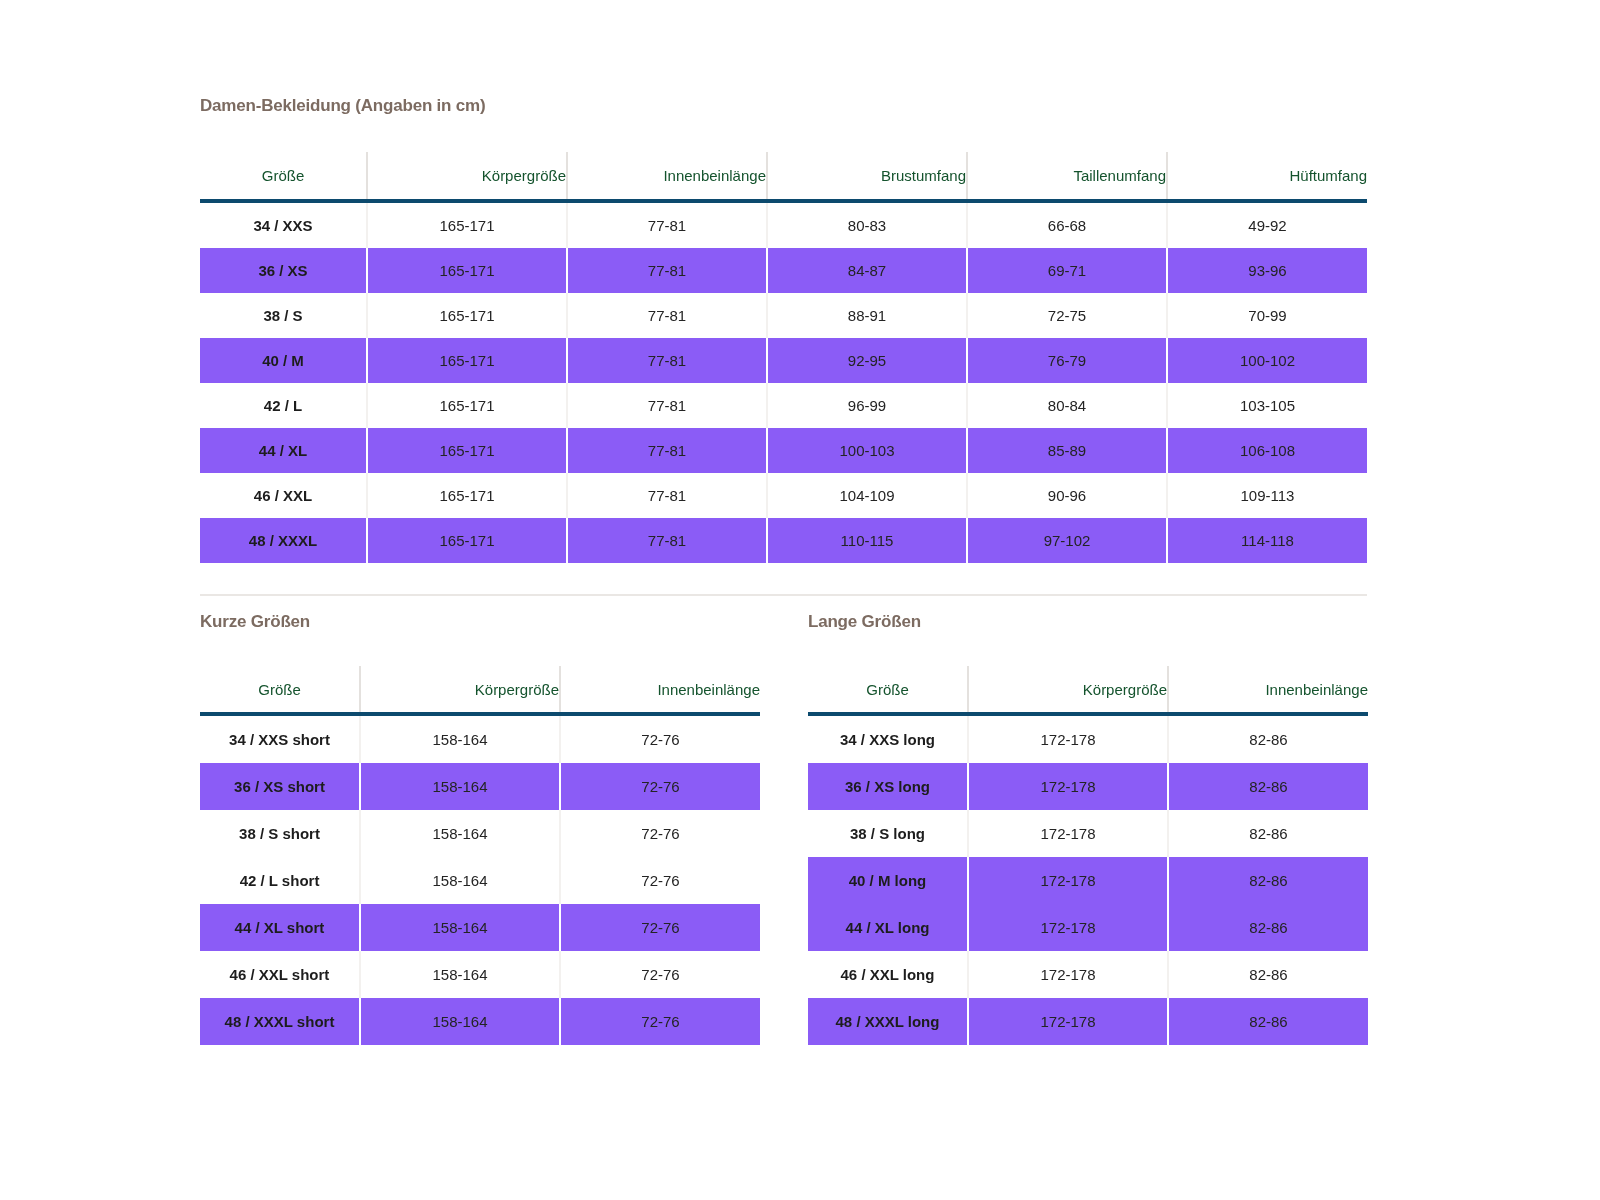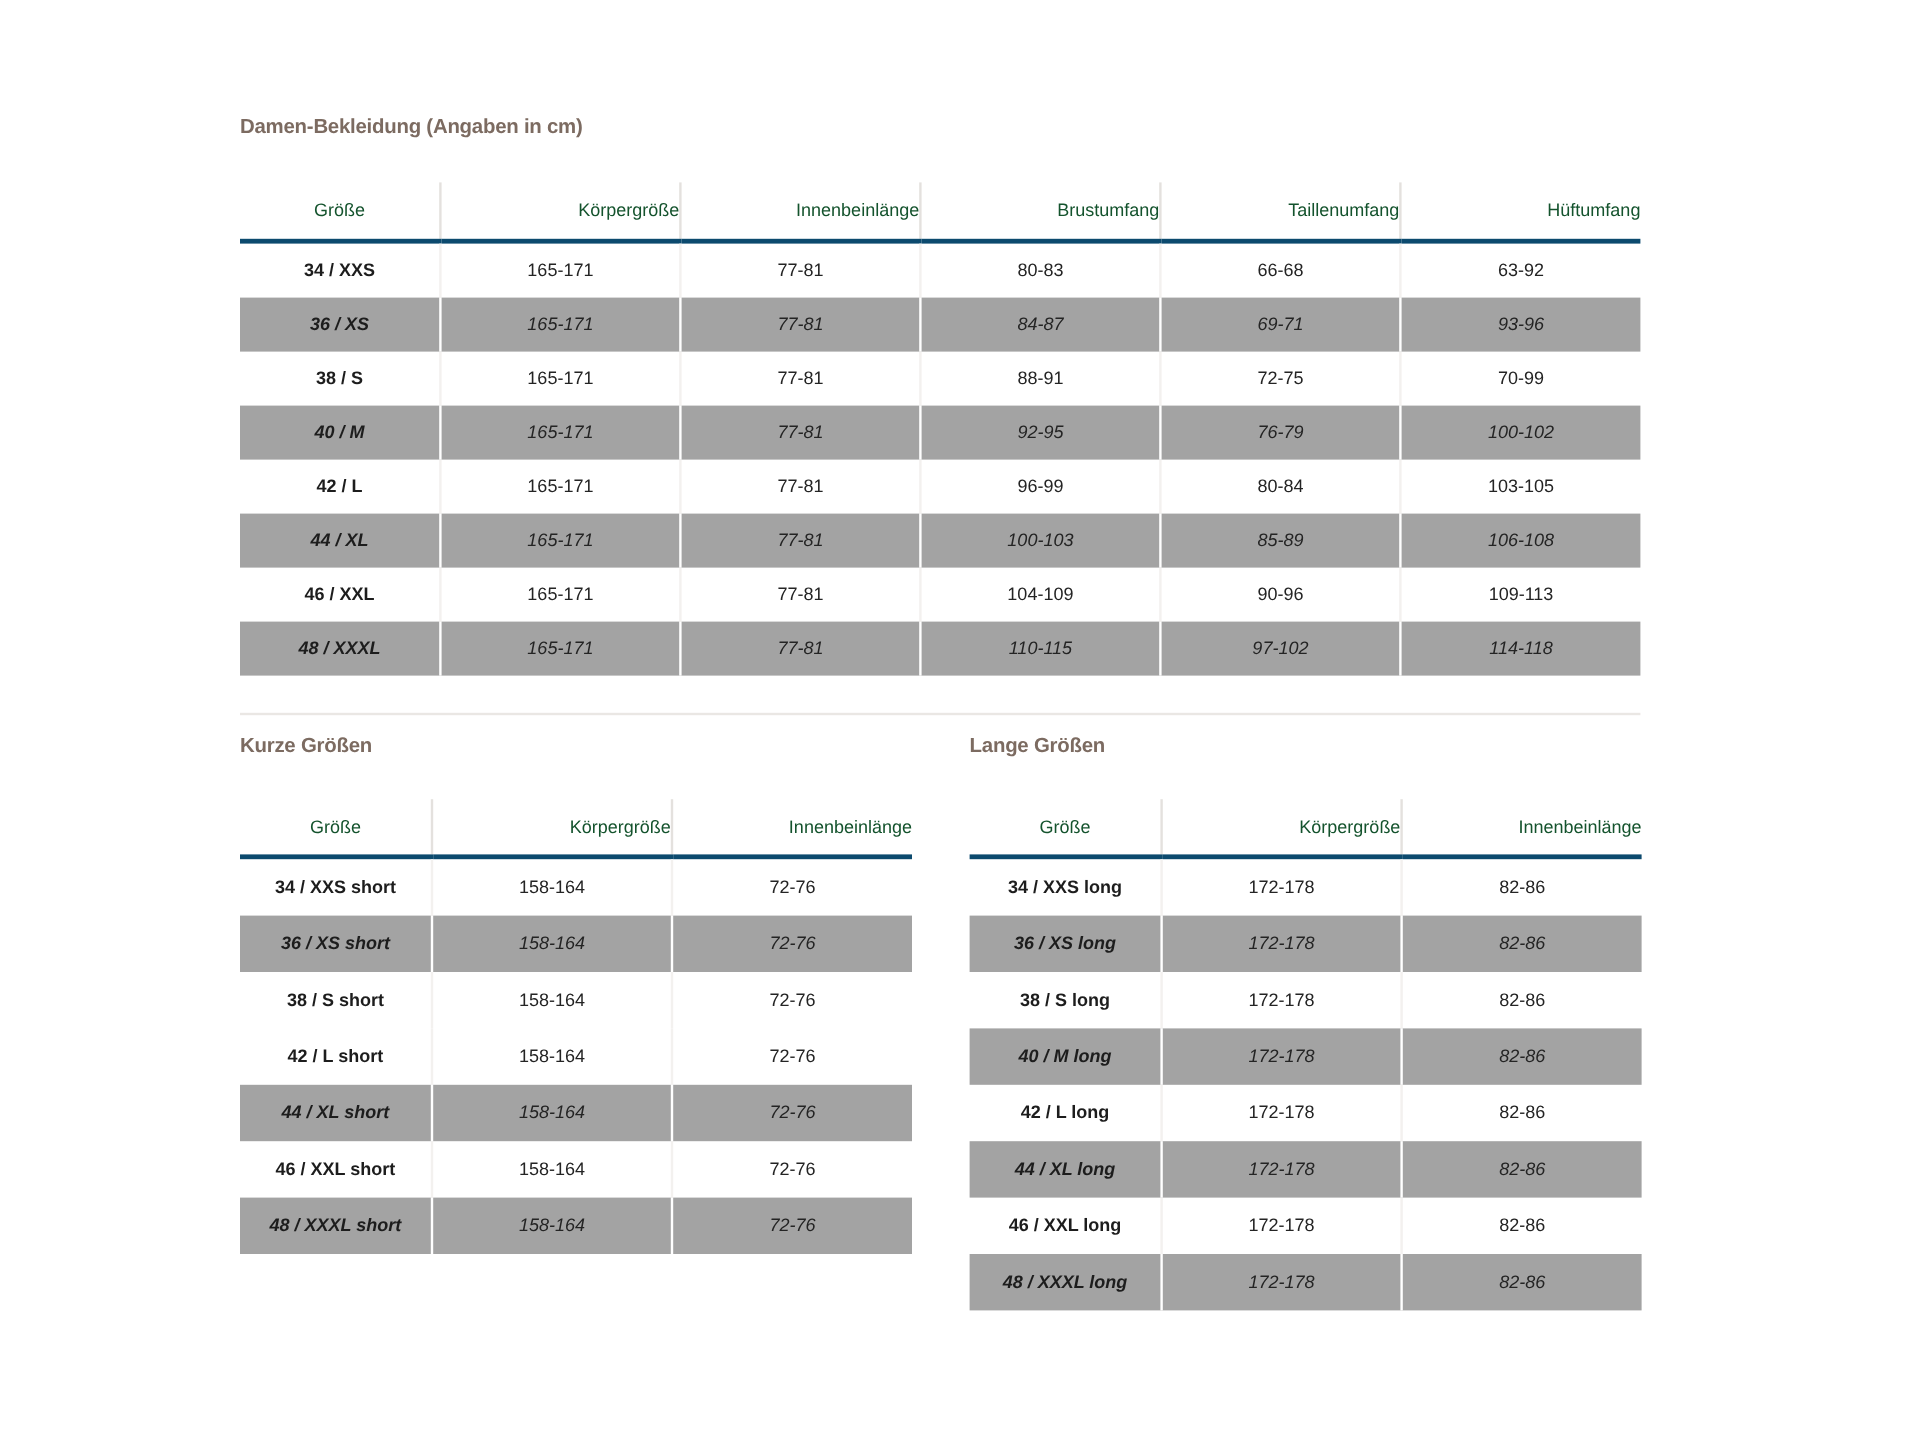--- a/index.html
+++ b/index.html
@@ -20,21 +20,21 @@
   table { border-collapse:collapse; table-layout:fixed; }
   th, td { padding:0; text-align:center; vertical-align:middle; font-size:15px; }
   th {
     font-weight:normal; color:#14532d;
     border-bottom:4px solid #0c4a6e;
   }
   th + th { border-left:2px solid #e4e1de;text-align:right; }
   td { color:#242424; }
   td:first-child { font-weight:bold; color:#1d1d1d; }
   td + td { border-left:2px solid #f3f1ef; }
-  tr.alt td { background:#a3a3a3;font-style:italic; }
+  tr.alt td { background:#8b5cf6; }
   tr.alt td + td { border-left-color:#ffffff; }
 
   #main-table  { position:absolute; left:200px; top:152px; width:1167px; }
   #main-table th { height:47px; }
   #main-table td { height:45px; }
   #main-table col.c-first { width:167px; }
   #main-table col.c-rest  { width:200px; }
 
   #short-table { position:absolute; left:200px; top:666px; width:560px; }
   #long-table  { position:absolute; left:808px; top:666px; width:560px; }
@@ -72,21 +72,21 @@
         <th>Hüftumfang</th>
       </tr>
     </thead>
     <tbody>
       <tr class="plain">
         <td>34 / XXS</td>
         <td>165-171</td>
         <td>77-81</td>
         <td>80-83</td>
         <td>66-68</td>
-        <td>63-92</td>
+        <td>49-92</td>
       </tr>
       <tr class="alt">
         <td>36 / XS</td>
         <td>165-171</td>
         <td>77-81</td>
         <td>84-87</td>
         <td>69-71</td>
         <td>93-96</td>
       </tr>
       <tr class="plain">
@@ -225,25 +225,20 @@
       <tr class="plain">
         <td>38 / S long</td>
         <td>172-178</td>
         <td>82-86</td>
       </tr>
       <tr class="alt">
         <td>40 / M long</td>
         <td>172-178</td>
         <td>82-86</td>
       </tr>
-      <tr class="plain">
-        <td>42 / L long</td>
-        <td>172-178</td>
-        <td>82-86</td>
-      </tr>
       <tr class="alt">
         <td>44 / XL long</td>
         <td>172-178</td>
         <td>82-86</td>
       </tr>
       <tr class="plain">
         <td>46 / XXL long</td>
         <td>172-178</td>
         <td>82-86</td>
       </tr>

